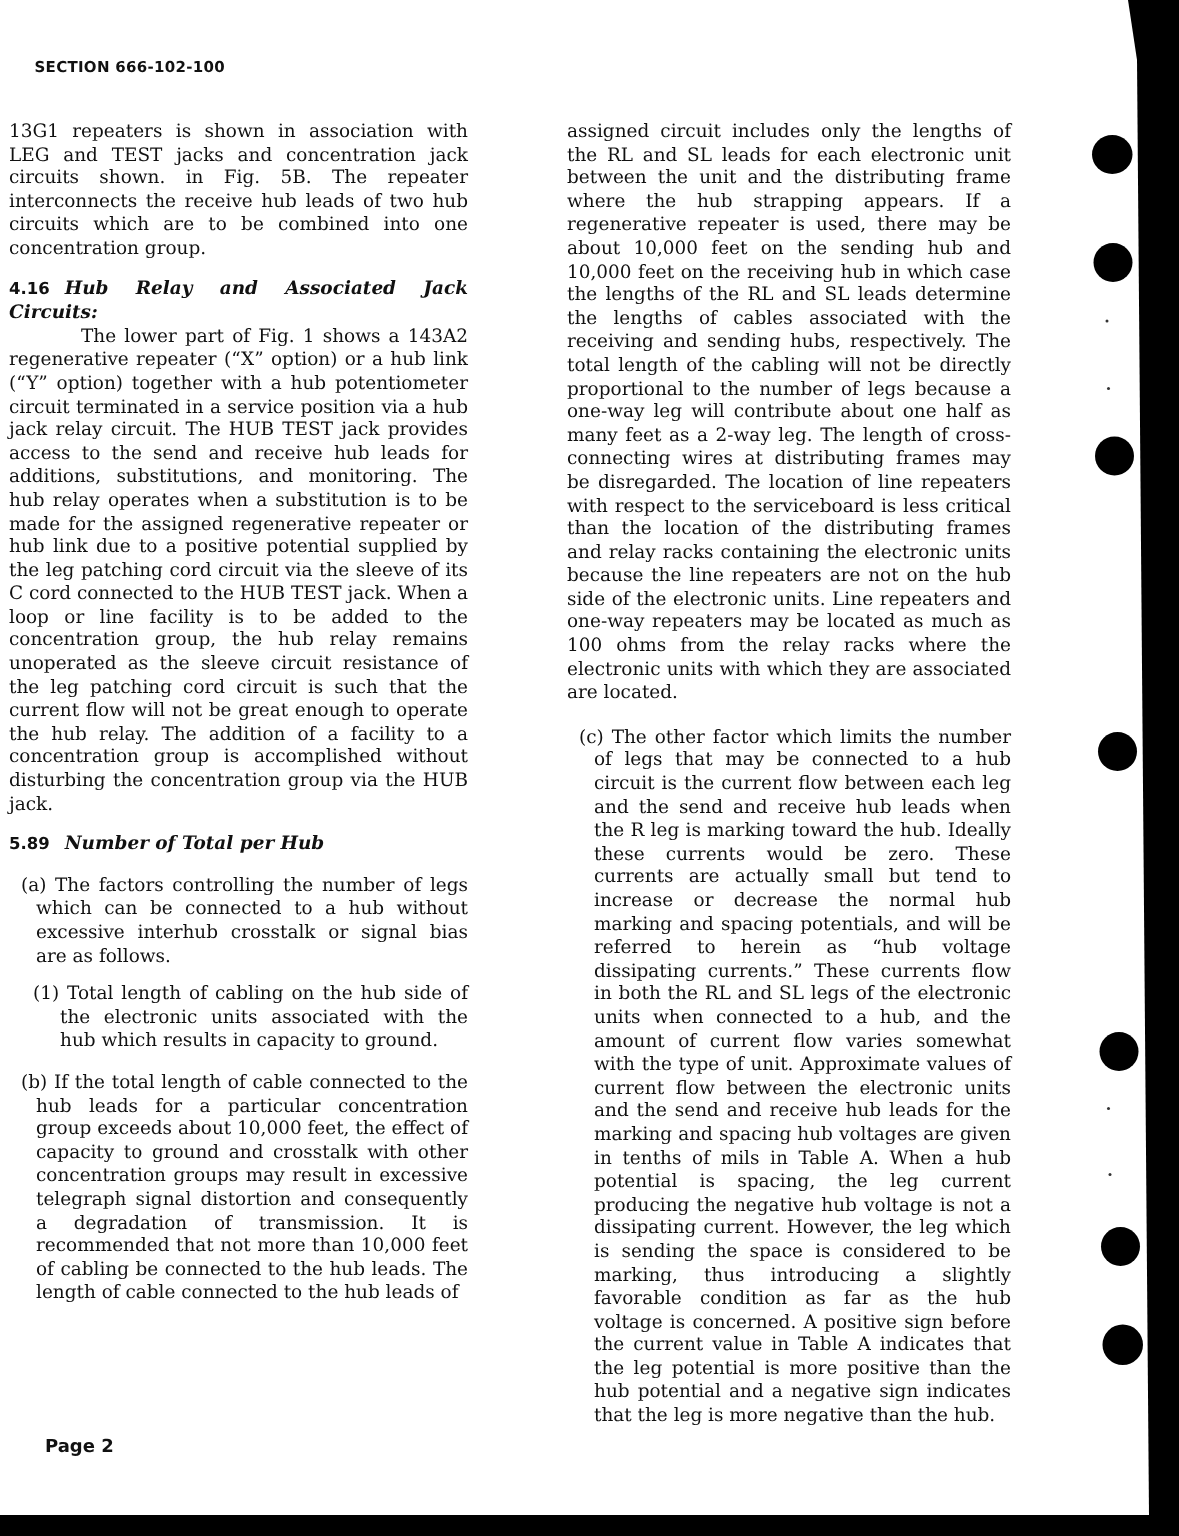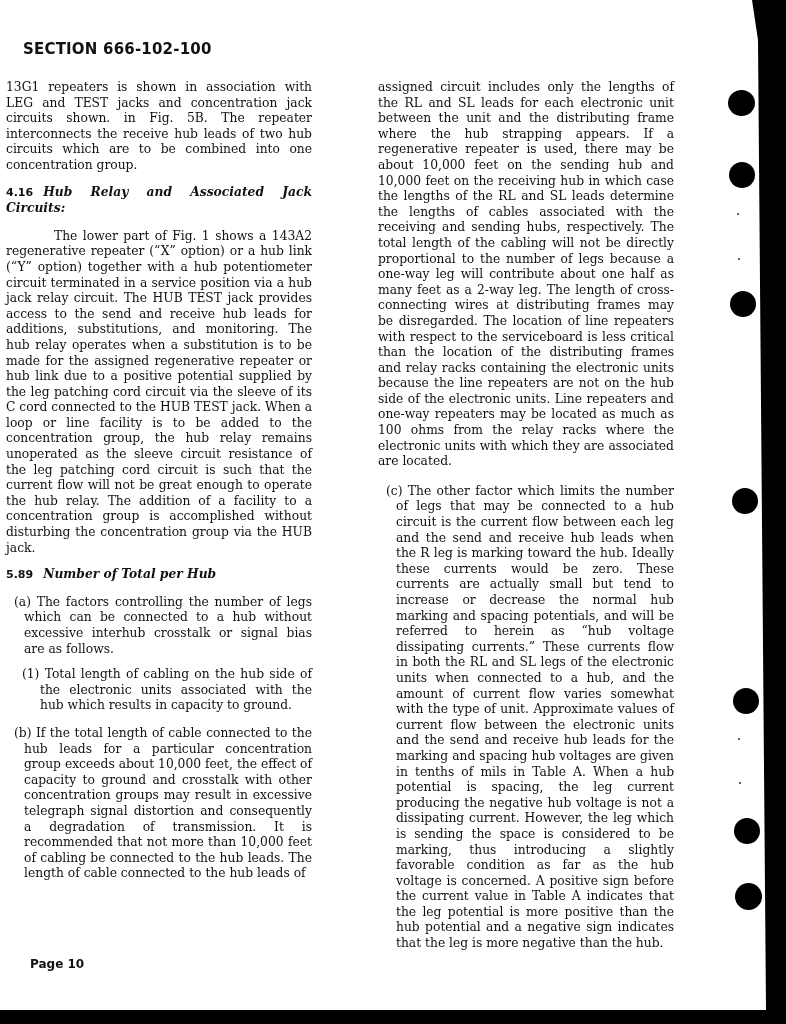--- a/index.html
+++ b/index.html
@@ -11,21 +11,21 @@
   }
   .page {
     position: absolute; left: 0; top: 0;
     width: 766px; height: 1010px;
     background: #fff;
     clip-path: polygon(0 0, 752px 0, 758px 40px, 766px 1010px, 0 1012px);
   }
   .hdr {
     position: absolute; left: 23px; top: 40px;
     font-family: "DejaVu Sans", "Liberation Sans", sans-serif;
-    font-weight: bold; font-size: 15px; letter-spacing: 0.2px;
+    font-weight: bold; font-size: 10px; letter-spacing: 0.2px;
   }
   .foot {
     position: absolute; left: 30px; top: 957px;
     font-family: "DejaVu Sans", "Liberation Sans", sans-serif;
     font-weight: bold; font-size: 12px;
   }
   .col {
     position: absolute; font-size: 12.3px; line-height: 15.6px;
     text-align: justify;
   }
@@ -46,38 +46,38 @@
   .speck { position: absolute; width: 2px; height: 2px; background: #333; border-radius: 50%; }
 </style>
 </head>
 <body>
 
 <div class="page">
   <div class="hdr">SECTION 666-102-100</div>
 
   <div class="col col-left">
     <p>13G1 repeaters is shown in association with LEG and TEST jacks and concentration jack circuits shown. in Fig. 5B. The repeater interconnects the receive hub leads of two hub circuits which are to be combined into one concentration group.</p>
-    <p style="margin-bottom:12px">
+    <p style="margin-bottom:0">
       <span class="sec-num">4.16</span><span class="sec-title">Hub Relay and Associated Jack Circuits:</span>
     </p>
     <p class="indent-first">The lower part of Fig. 1 shows a 143A2 regenerative repeater (“X” option) or a hub link (“Y” option) together with a hub potentiometer circuit terminated in a service position via a hub jack relay circuit. The HUB TEST jack provides access to the send and receive hub leads for additions, substitutions, and monitoring. The hub relay operates when a substitution is to be made for the assigned regenerative repeater or hub link due to a positive potential supplied by the leg patching cord circuit via the sleeve of its C cord connected to the HUB TEST jack. When a loop or line facility is to be added to the concentration group, the hub relay remains unoperated as the sleeve circuit resistance of the leg patching cord circuit is such that the current flow will not be great enough to operate the hub relay. The addition of a facility to a concentration group is accomplished without disturbing the concentration group via the HUB jack.</p>
     <p style="margin-bottom:4px">
       <span class="sec-num">5.89</span><span class="sec-title">Number of Total per Hub</span>
     </p>
     <p class="item-a">(a) The factors controlling the number of legs which can be connected to a hub without excessive interhub crosstalk or signal bias are as follows.</p>
     <p class="item-num" style="margin-bottom:6px">(1) Total length of cabling on the hub side of the electronic units associated with the hub which results in capacity to ground.</p>
     <p class="item-a">(b) If the total length of cable connected to the hub leads for a particular concentration group exceeds about 10,000 feet, the effect of capacity to ground and crosstalk with other concentration groups may result in excessive telegraph signal distortion and consequently a degradation of transmission. It is recommended that not more than 10,000 feet of cabling be connected to the hub leads. The length of cable connected to the hub leads of</p>
   </div>
 
   <div class="col col-right">
     <p style="margin-bottom:14px">assigned circuit includes only the lengths of the RL and SL leads for each electronic unit between the unit and the distributing frame where the hub strapping appears. If a regenerative repeater is used, there may be about 10,000 feet on the sending hub and 10,000 feet on the receiving hub in which case the lengths of the RL and SL leads determine the lengths of cables associated with the receiving and sending hubs, respectively. The total length of the cabling will not be directly proportional to the number of legs because a one-way leg will contribute about one half as many feet as a 2-way leg. The length of cross-connecting wires at distributing frames may be disregarded. The location of line repeaters with respect to the serviceboard is less critical than the location of the distributing frames and relay racks containing the electronic units because the line repeaters are not on the hub side of the electronic units. Line repeaters and one-way repeaters may be located as much as 100 ohms from the relay racks where the electronic units with which they are associated are located.</p>
     <p class="item-a">(c) The other factor which limits the number of legs that may be connected to a hub circuit is the current flow between each leg and the send and receive hub leads when the R leg is marking toward the hub. Ideally these currents would be zero. These currents are actually small but tend to increase or decrease the normal hub marking and spacing potentials, and will be referred to herein as “hub voltage dissipating currents.” These currents flow in both the RL and SL legs of the electronic units when connected to a hub, and the amount of current flow varies somewhat with the type of unit. Approximate values of current flow between the electronic units and the send and receive hub leads for the marking and spacing hub voltages are given in tenths of mils in Table A. When a hub potential is spacing, the leg current producing the negative hub voltage is not a dissipating current. However, the leg which is sending the space is considered to be marking, thus introducing a slightly favorable condition as far as the hub voltage is concerned. A positive sign before the current value in Table A indicates that the leg potential is more positive than the hub potential and a negative sign indicates that the leg is more negative than the hub.</p>
   </div>
 
-  <div class="foot">Page 10</div>
+  <div class="foot">Page 2</div>
 
   <div class="hole" style="left:728px;top:90px;width:27px;height:26px"></div>
   <div class="hole" style="left:729px;top:162px;width:26px;height:26px"></div>
   <div class="speck" style="left:737px;top:213px"></div>
   <div class="speck" style="left:738px;top:258px"></div>
   <div class="hole" style="left:730px;top:291px;width:26px;height:26px"></div>
   <div class="hole" style="left:732px;top:488px;width:26px;height:26px"></div>
   <div class="hole" style="left:733px;top:688px;width:26px;height:26px"></div>
   <div class="speck" style="left:738px;top:738px"></div>
   <div class="speck" style="left:739px;top:782px"></div>

